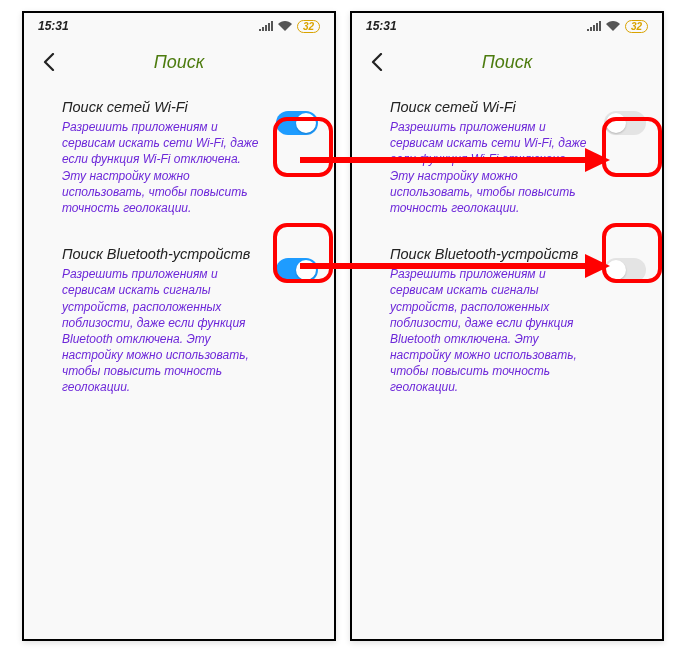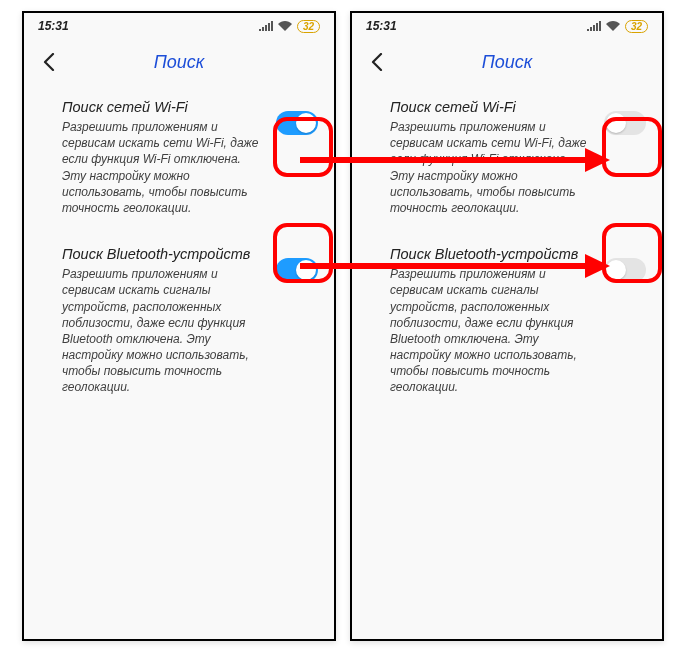--- a/index.html
+++ b/index.html
@@ -6,25 +6,25 @@
   .stage{position:relative;width:681px;height:657px;background:#fff;}
   .phone{position:absolute;top:11px;width:310px;height:626px;background:#f9f9f9;border:2px solid #000000;box-shadow:0 2px 6px rgba(0,0,0,0.12);font-style:italic;}
   .phone.left{left:22px;}
   .phone.right{left:350px;}
   .statusbar{display:flex;align-items:center;justify-content:space-between;height:26px;padding:0 14px;font-size:12px;font-weight:600;color:#222;}
   .sb-icons{display:flex;align-items:center;gap:5px;}
   .sb-icons svg{display:block;}
   .batt{display:inline-flex;align-items:center;border:1px solid #d9a300;border-radius:8px;padding:0 5px;font-size:10px;color:#d9a300;font-weight:700;}
   .header{display:flex;align-items:center;height:46px;padding:0 14px;}
   .back{width:22px;height:22px;display:flex;align-items:center;justify-content:center;}
-  .title{flex:1;text-align:center;font-size:18px;font-weight:500;color:#1d4ed8;margin-left:-22px;}
+  .title{flex:1;text-align:center;font-size:18px;font-weight:500;color:#4d7c0f;margin-left:-22px;}
   .item{display:flex;align-items:flex-start;padding:14px 16px 16px 16px;}
   .item-text{flex:1;padding-right:10px;margin-left:22px;}
   .item-title{font-size:14.5px;color:#222;font-weight:500;margin-bottom:4px;}
-  .item-desc{font-size:12px;color:#404040;line-height:1.35;}
+  .item-desc{font-size:12px;color:#6d28d9;line-height:1.35;}
   .toggle{width:42px;height:24px;border-radius:14px;position:relative;flex-shrink:0;margin-top:12px;}
   .toggle .knob{position:absolute;top:2px;width:20px;height:20px;border-radius:50%;background:#fff;box-shadow:0 1px 2px rgba(0,0,0,0.2);}
   .toggle.on{background:#1e9cff;}
   .toggle.on .knob{right:2px;}
   .toggle.off{background:#e4e4e4;}
   .toggle.off .knob{left:2px;}
   .hl{position:absolute;border:4px solid #ff0000;border-radius:14px;pointer-events:none;}
   .arrow{position:absolute;pointer-events:none;}
 </style>
 </head>

